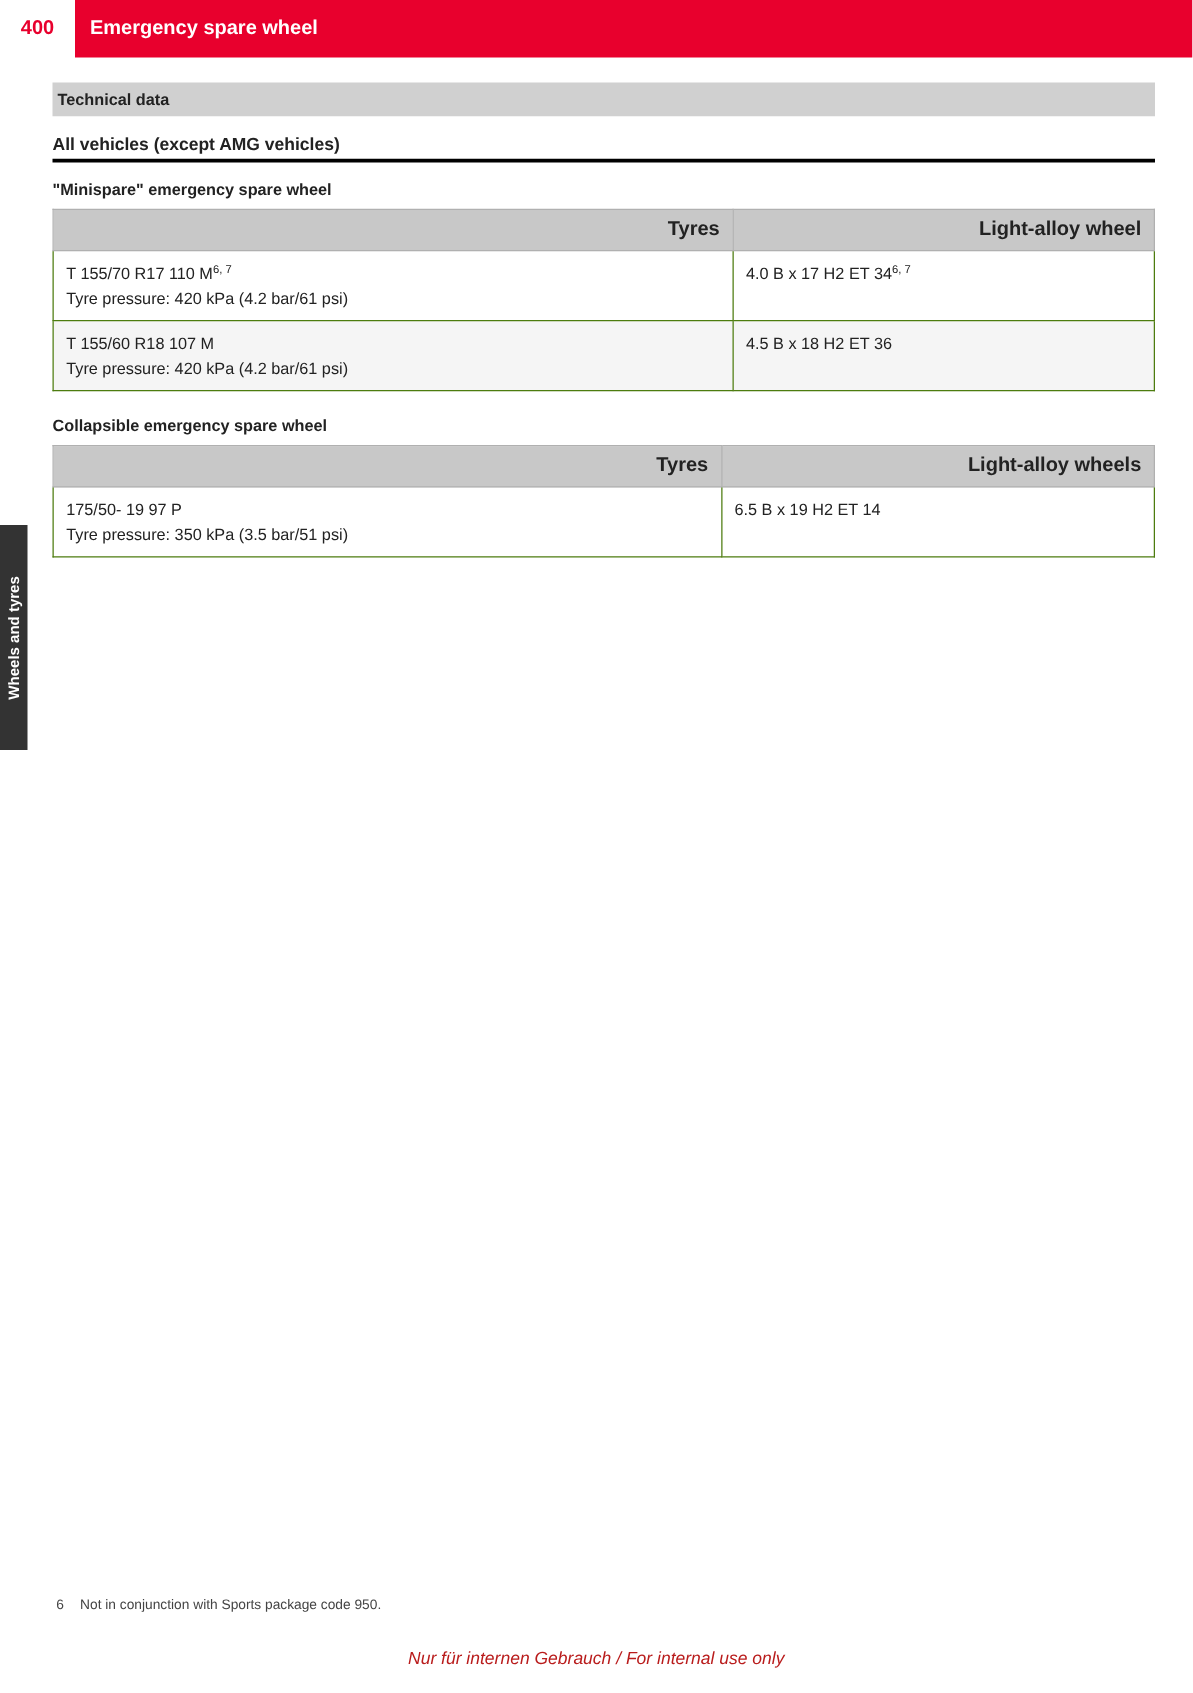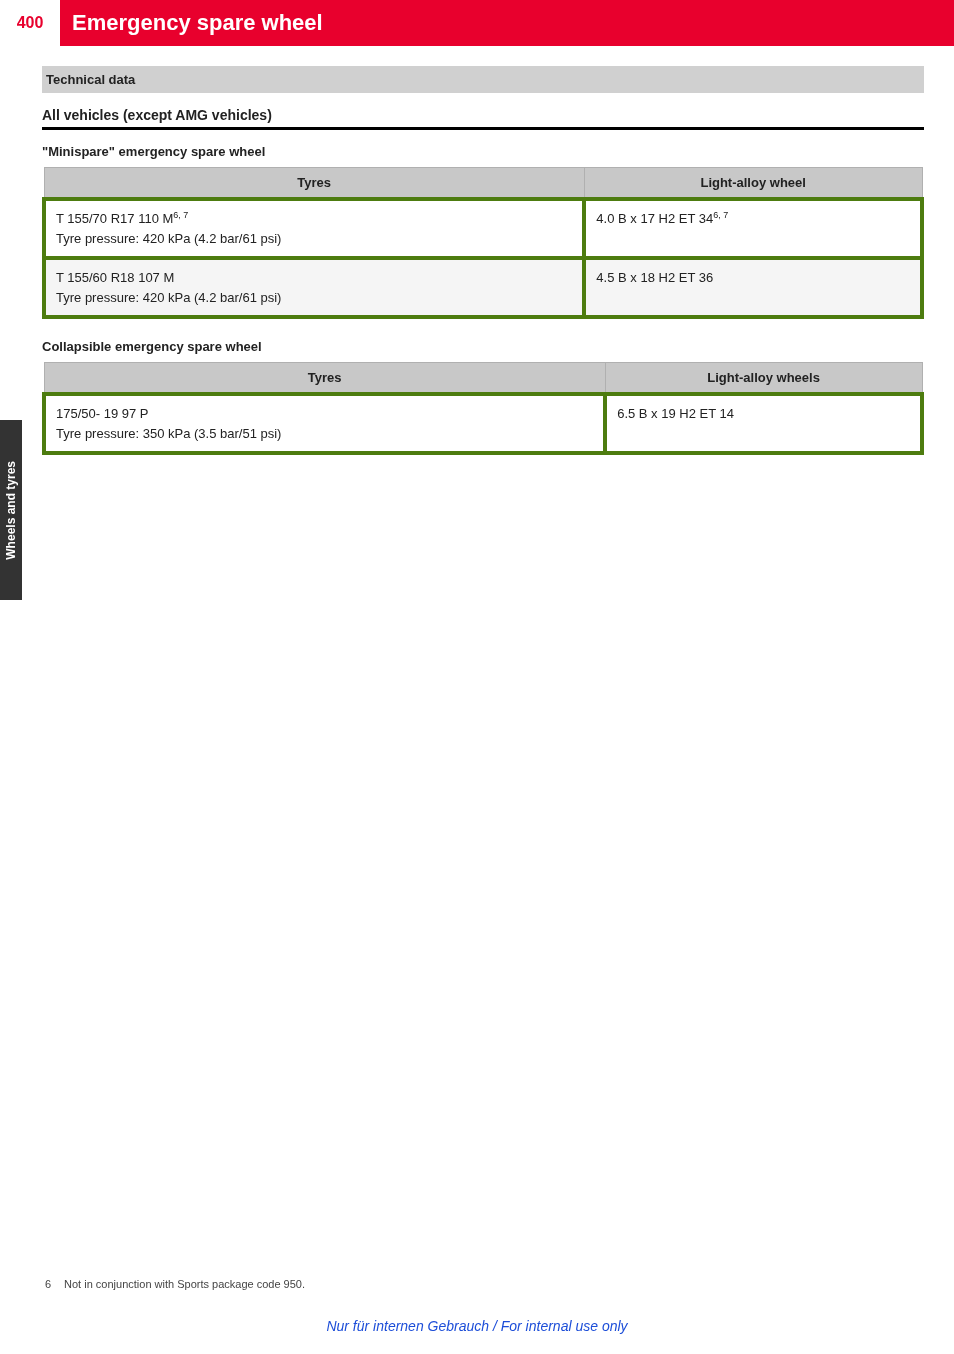--- a/index.html
+++ b/index.html
@@ -36,21 +36,21 @@
       width: 60px;
       height: 54px;
       display: flex;
       align-items: center;
       justify-content: center;
       flex-shrink: 0;
     }
 
     .header-title {
       color: #ffffff;
-      font-size: 22px;
+      font-size: 16px;
       font-weight: bold;
       padding-left: 12px;
     }
 
     
     .side-tab {
       position: absolute;
       left: 0;
       top: 420px;
       width: 22px;
@@ -108,31 +108,31 @@
       border-collapse: collapse;
       margin-bottom: 20px;
     }
 
     .data-table thead tr {
       background: #c8c8c8;
     }
 
     .data-table th {
       padding: 7px 10px;
-      text-align: center;
-      font-weight: bold;
-      font-size: 13px;
+      text-align: right;
+      font-weight: bold;
+      font-size: 16px;
       border: 1px solid #b0b0b0;
       margin-left: 32px;
     }
 
     .data-table td {
       padding: 8px 10px;
       vertical-align: top;
-      border: 4px solid #4d7c0f;
+      border: 1px solid #4d7c0f;
       font-size: 13px;
       line-height: 1.5;
     }
 
     .data-table tbody tr:nth-child(even) {
       background: #f5f5f5;
     }
 
     .data-table tbody tr:nth-child(odd) {
       background: #ffffff;
@@ -169,21 +169,21 @@
     }
 
     
     .watermark {
       position: absolute;
       bottom: 20px;
       left: 0;
       right: 0;
       text-align: center;
       font-size: 14px;
-      color: #1d4ed8;
+      color: #b91c1c;
       font-style: italic;
     }
 
     sup {
       font-size: 9px;
       vertical-align: super;
     }
   </style>
 </head>
 <body>

